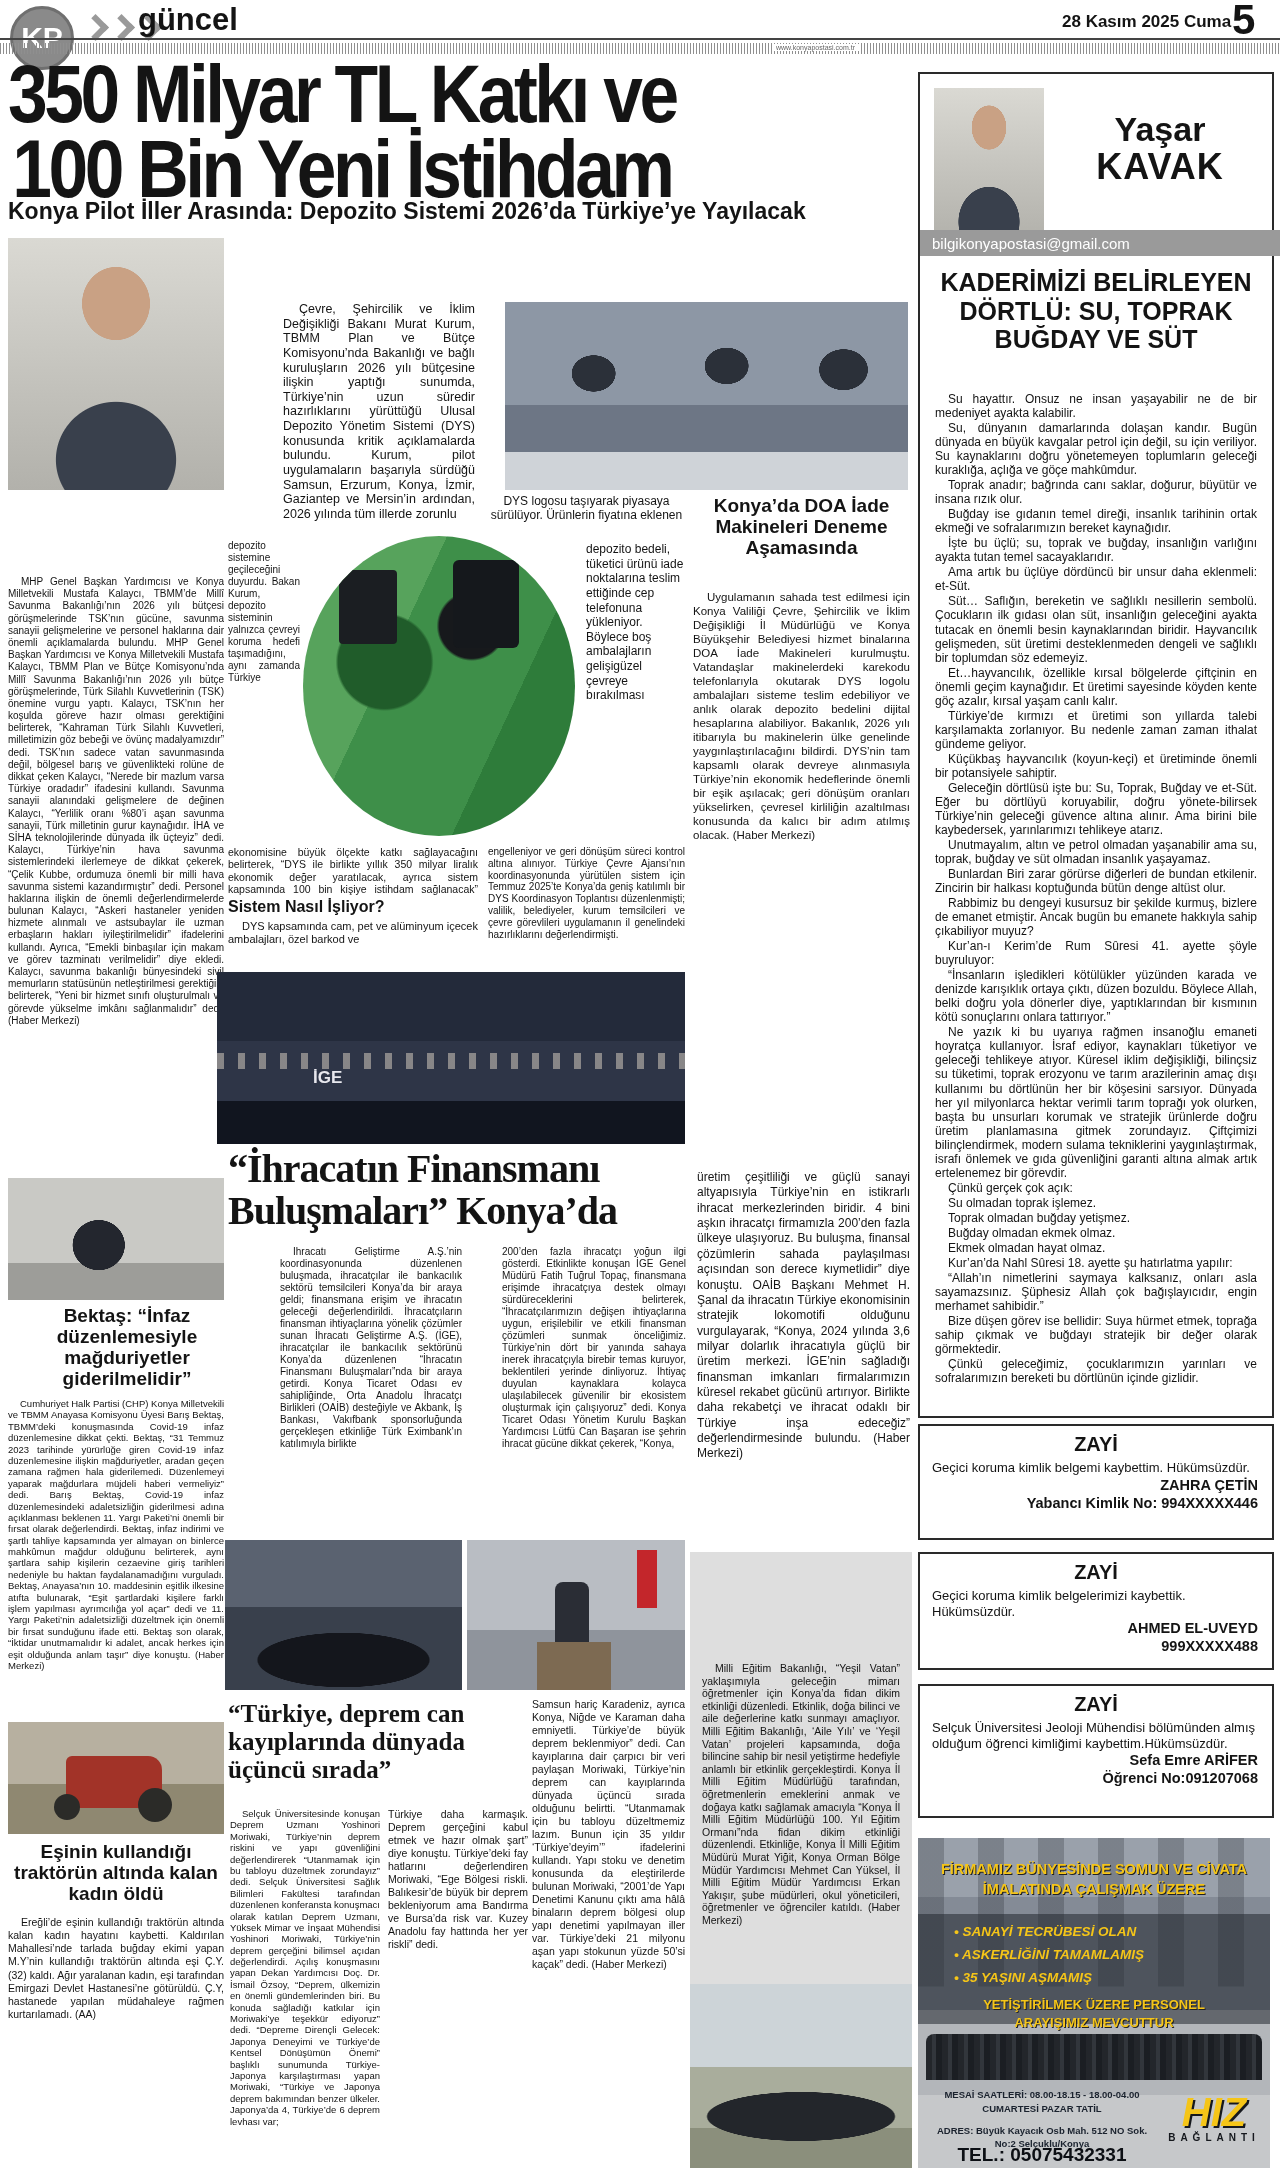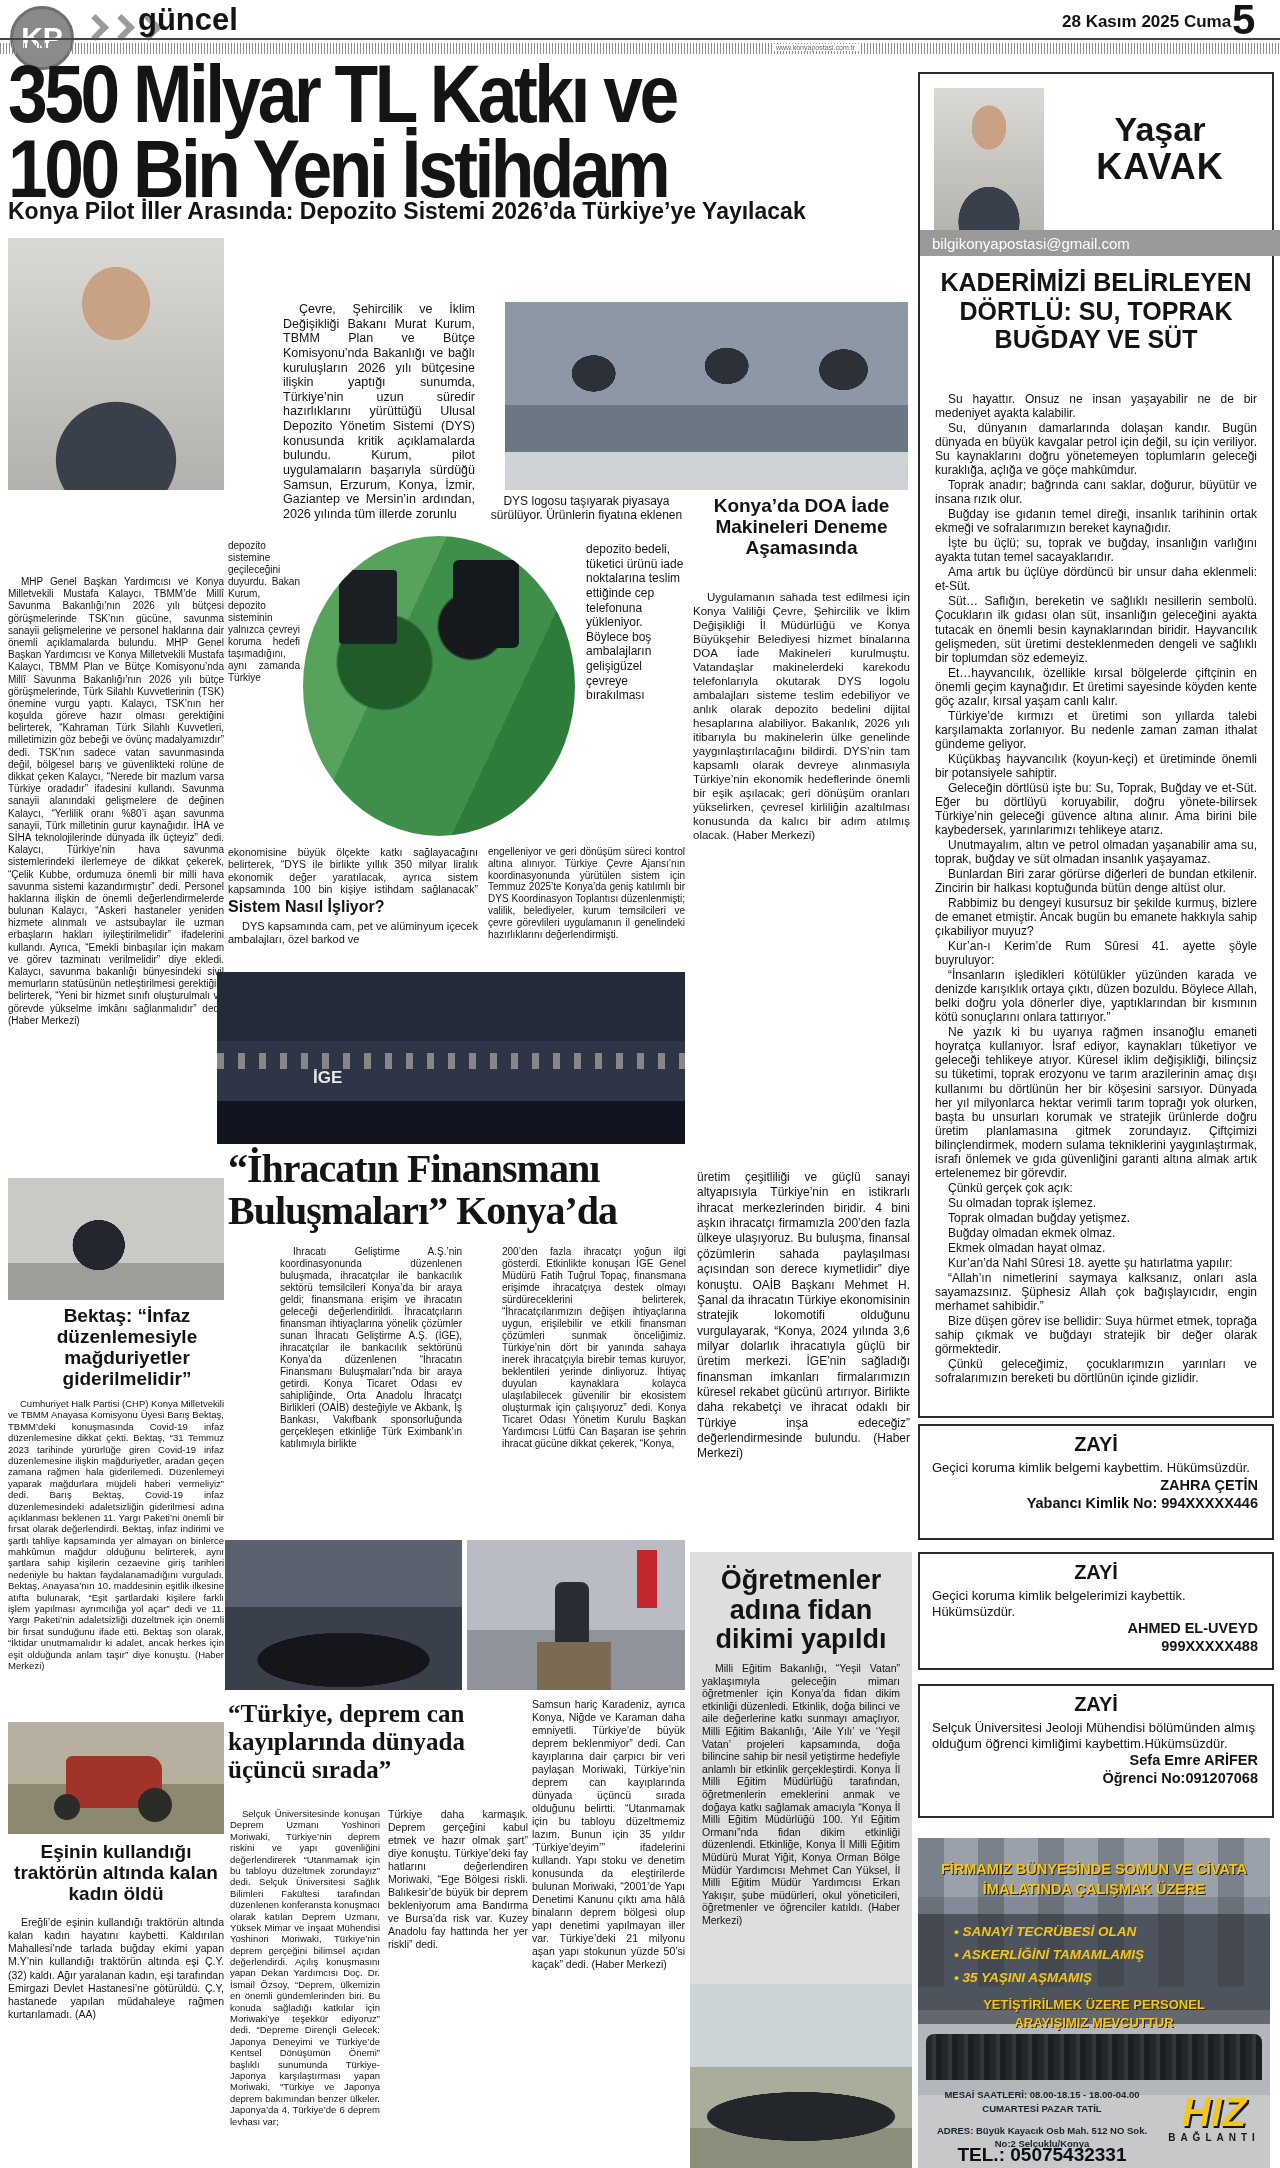--- a/index.html
+++ b/index.html
@@ -85,21 +85,21 @@
     <span class="chev"></span>
     <span class="chev"></span>
   </div>
   <div class="abs" style="left:138px;top:2px;font-weight:bold;font-size:31px;">güncel</div>
   <div class="abs" style="left:1062px;top:12px;font-weight:bold;font-size:17px;">28 Kasım 2025 Cuma</div>
   <div class="abs" style="left:1232px;top:-4px;font-weight:bold;font-size:42px;">5</div>
   <div class="abs" style="left:0;top:38px;width:1280px;border-top:2px solid #444;"></div>
   <div class="abs" id="dotrule" style="left:0;top:43px;width:1280px;"></div>
   <div class="abs" style="left:772px;top:44px;background:#fff;padding:0 4px;font-size:7px;color:#666;">www.konyapostasi.com.tr</div>
 
-  <div class="abs" id="headline" style="left:8px;top:56px;">
+  <div class="abs" id="headline" style="left:8px;top:56px;text-align:center;">
     <div>350 Milyar TL Katkı ve</div>
     <div>100 Bin Yeni İstihdam</div>
   </div>
   <div class="abs" style="left:8px;top:198px;width:892px;font-weight:bold;font-size:23px;">Konya Pilot İller Arasında: Depozito Sistemi 2026’da Türkiye’ye Yayılacak</div>
 
   <div class="abs ph portrait" style="left:8px;top:238px;width:216px;height:252px;"></div>
   <div class="abs jtext" style="left:8px;top:576px;width:216px;height:594px;font-size:10px;line-height:1.22;text-indent:13px;">MHP Genel Başkan Yardımcısı ve Konya Milletvekili Mustafa Kalaycı, TBMM’de Millî Savunma Bakanlığı’nın 2026 yılı bütçesi görüşmelerinde TSK’nın gücüne, savunma sanayii gelişmelerine ve personel haklarına dair önemli açıklamalarda bulundu. MHP Genel Başkan Yardımcısı ve Konya Milletvekili Mustafa Kalaycı, TBMM Plan ve Bütçe Komisyonu’nda Millî Savunma Bakanlığı’nın 2026 yılı bütçe görüşmelerinde, Türk Silahlı Kuvvetlerinin (TSK) önemine vurgu yaptı. Kalaycı, TSK’nın her koşulda göreve hazır olması gerektiğini belirterek, “Kahraman Türk Silahlı Kuvvetleri, milletimizin göz bebeği ve övünç madalyamızdır” dedi. TSK’nın sadece vatan savunmasında değil, bölgesel barış ve güvenlikteki rolüne de dikkat çeken Kalaycı, “Nerede bir mazlum varsa Türkiye oradadır” ifadesini kullandı. Savunma sanayii alanındaki gelişmelere de değinen Kalaycı, “Yerlilik oranı %80’i aşan savunma sanayii, Türk milletinin gurur kaynağıdır. İHA ve SİHA teknolojilerinde dünyada ilk üçteyiz” dedi. Kalaycı, Türkiye’nin hava savunma sistemlerindeki ilerlemeye de dikkat çekerek, “Çelik Kubbe, ordumuza önemli bir milli hava savunma sistemi kazandırmıştır” dedi. Personel haklarına ilişkin de önemli değerlendirmelerde bulunan Kalaycı, “Askeri hastaneler yeniden hizmete alınmalı ve astsubaylar ile uzman erbaşların hakları iyileştirilmelidir” ifadelerini kullandı. Ayrıca, “Emekli binbaşılar için makam ve görev tazminatı verilmelidir” diye ekledi. Kalaycı, savunma bakanlığı bünyesindeki sivil memurların statüsünün netleştirilmesi gerektiğini belirterek, “Yeni bir hizmet sınıfı oluşturulmalı ve görevde yükselme imkânı sağlanmalıdır” dedi. (Haber Merkezi)</div>
 
   <div class="abs ph podium" style="left:8px;top:1178px;width:216px;height:122px;"></div>
   <div class="abs sansshead center" style="left:19px;top:1306px;width:216px;font-size:19px;">Bektaş: “İnfaz düzenlemesiyle mağduriyetler giderilmelidir”</div>
@@ -148,21 +148,20 @@
   <div class="abs serifhead" style="left:228px;top:1700px;width:288px;font-size:25px;line-height:1.12;">“Türkiye, deprem can kayıplarında dünyada üçüncü sırada”</div>
   <div class="abs jtext" style="left:230px;top:1808px;width:150px;height:352px;font-size:9.5px;line-height:1.2;text-indent:12px;">Selçuk Üniversitesinde konuşan Deprem Uzmanı Yoshinori Moriwaki, Türkiye’nin deprem riskini ve yapı güvenliğini değerlendirerek “Utanmamak için bu tabloyu düzeltmek zorundayız” dedi. Selçuk Üniversitesi Sağlık Bilimleri Fakültesi tarafından düzenlenen konferansta konuşmacı olarak katılan Deprem Uzmanı, Yüksek Mimar ve İnşaat Mühendisi Yoshinori Moriwaki, Türkiye’nin deprem gerçeğini bilimsel açıdan değerlendirdi. Açılış konuşmasını yapan Dekan Yardımcısı Doç. Dr. İsmail Özsoy, “Deprem, ülkemizin en önemli gündemlerinden biri. Bu konuda sağladığı katkılar için Moriwaki’ye teşekkür ediyoruz” dedi. “Depreme Dirençli Gelecek: Japonya Deneyimi ve Türkiye’de Kentsel Dönüşümün Önemi” başlıklı sunumunda Türkiye-Japonya karşılaştırması yapan Moriwaki, “Türkiye ve Japonya deprem bakımından benzer ülkeler. Japonya’da 4, Türkiye’de 6 deprem levhası var;</div>
   <div class="abs jtext" style="left:388px;top:1808px;width:140px;height:352px;font-size:10.5px;line-height:1.24;">Türkiye daha karmaşık. Deprem gerçeğini kabul etmek ve hazır olmak şart” diye konuştu. Türkiye’deki fay hatlarını değerlendiren Moriwaki, “Ege Bölgesi riskli. Balıkesir’de büyük bir deprem bekleniyorum ama Bandırma ve Bursa’da risk var. Kuzey Anadolu fay hattında her yer riskli” dedi.</div>
   <div class="abs jtext" style="left:532px;top:1698px;width:153px;height:462px;font-size:10.5px;line-height:1.24;">Samsun hariç Karadeniz, ayrıca Konya, Niğde ve Karaman daha emniyetli. Türkiye’de büyük deprem beklenmiyor” dedi. Can kayıplarına dair çarpıcı bir veri paylaşan Moriwaki, Türkiye’nin deprem can kayıplarında dünyada üçüncü sırada olduğunu belirtti. “Utanmamak için bu tabloyu düzeltmemiz lazım. Bunun için 35 yıldır ‘Türkiye’deyim’” ifadelerini kullandı. Yapı stoku ve denetim konusunda da eleştirilerde bulunan Moriwaki, “2001’de Yapı Denetimi Kanunu çıktı ama hâlâ binaların deprem bölgesi olup yapı denetimi yapılmayan iller var. Türkiye’deki 21 milyonu aşan yapı stokunun yüzde 50’si kaçak” dedi. (Haber Merkezi)</div>
 
   <div class="abs sansshead center" style="left:693px;top:496px;width:217px;font-size:19px;">Konya’da DOA İade Makineleri Deneme Aşamasında</div>
   <div class="abs jtext" style="left:693px;top:590px;width:217px;height:470px;font-size:11.5px;line-height:1.22;text-indent:14px;">Uygulamanın sahada test edilmesi için Konya Valiliği Çevre, Şehircilik ve İklim Değişikliği İl Müdürlüğü ve Konya Büyükşehir Belediyesi hizmet binalarına DOA İade Makineleri kurulmuştu. Vatandaşlar makinelerdeki karekodu telefonlarıyla okutarak DYS logolu ambalajları sisteme teslim edebiliyor ve anlık olarak depozito bedelini dijital hesaplarına alabiliyor. Bakanlık, 2026 yılı itibarıyla bu makinelerin ülke genelinde yaygınlaştırılacağını bildirdi. DYS’nin tam kapsamlı olarak devreye alınmasıyla Türkiye’nin ekonomik hedeflerinde önemli bir eşik aşılacak; geri dönüşüm oranları yükselirken, çevresel kirliliğin azaltılması konusunda da kalıcı bir adım atılmış olacak. (Haber Merkezi)</div>
   <div class="abs jtext" style="left:697px;top:1170px;width:213px;height:358px;font-size:12px;line-height:1.28;">üretim çeşitliliği ve güçlü sanayi altyapısıyla Türkiye’nin en istikrarlı ihracat merkezlerinden biridir. 4 bini aşkın ihracatçı firmamızla 200’den fazla ülkeye ulaşıyoruz. Bu buluşma, finansal çözümlerin sahada paylaşılması açısından son derece kıymetlidir” diye konuştu. OAİB Başkanı Mehmet H. Şanal da ihracatın Türkiye ekonomisinin stratejik lokomotifi olduğunu vurgulayarak, “Konya, 2024 yılında 3,6 milyar dolarlık ihracatıyla güçlü bir üretim merkezi. İGE’nin sağladığı finansman imkanları firmalarımızın küresel rekabet gücünü artırıyor. Birlikte daha rekabetçi ve ihracat odaklı bir Türkiye inşa edeceğiz” değerlendirmesinde bulundu. (Haber Merkezi)</div>
 
   <div class="abs" style="left:690px;top:1552px;width:222px;height:616px;background:#dedede;">
-    <div class="abs sansshead center" style="left:6px;top:14px;width:210px;font-size:27px;">Öğretmenler adına fidan dikimi yapıldı</div>
     <div class="abs jtext" style="left:12px;top:110px;width:198px;height:316px;font-size:10.5px;line-height:1.2;text-indent:13px;">Milli Eğitim Bakanlığı, “Yeşil Vatan” yaklaşımıyla geleceğin mimarı öğretmenler için Konya’da fidan dikim etkinliği düzenledi. Etkinlik, doğa bilinci ve aile değerlerine katkı sunmayı amaçlıyor. Milli Eğitim Bakanlığı, ‘Aile Yılı’ ve ‘Yeşil Vatan’ projeleri kapsamında, doğa bilincine sahip bir nesil yetiştirme hedefiyle anlamlı bir etkinlik gerçekleştirdi. Konya İl Milli Eğitim Müdürlüğü tarafından, öğretmenlerin emeklerini anmak ve doğaya katkı sağlamak amacıyla “Konya İl Milli Eğitim Müdürlüğü 100. Yıl Eğitim Ormanı”nda fidan dikim etkinliği düzenlendi. Etkinliğe, Konya İl Milli Eğitim Müdürü Murat Yiğit, Konya Orman Bölge Müdür Yardımcısı Mehmet Can Yüksel, İl Milli Eğitim Müdür Yardımcısı Erkan Yakışır, şube müdürleri, okul yöneticileri, öğretmenler ve öğrenciler katıldı. (Haber Merkezi)</div>
     <div class="abs ph outdoor" style="left:0;top:432px;width:222px;height:184px;"></div>
   </div>
 
   <div class="abs" id="kavak-box" style="left:918px;top:60px;width:352px;height:1342px;margin-top:12px;">
     <div class="abs ph portrait" style="left:14px;top:14px;width:110px;height:152px;"></div>
     <div class="abs" style="left:140px;top:38px;width:200px;text-align:center;">
       <div style="font-weight:bold;font-size:34px;line-height:1.05;">Yaşar</div>
       <div style="font-weight:bold;font-size:36px;line-height:1.05;letter-spacing:1px;">KAVAK</div>
     </div>

